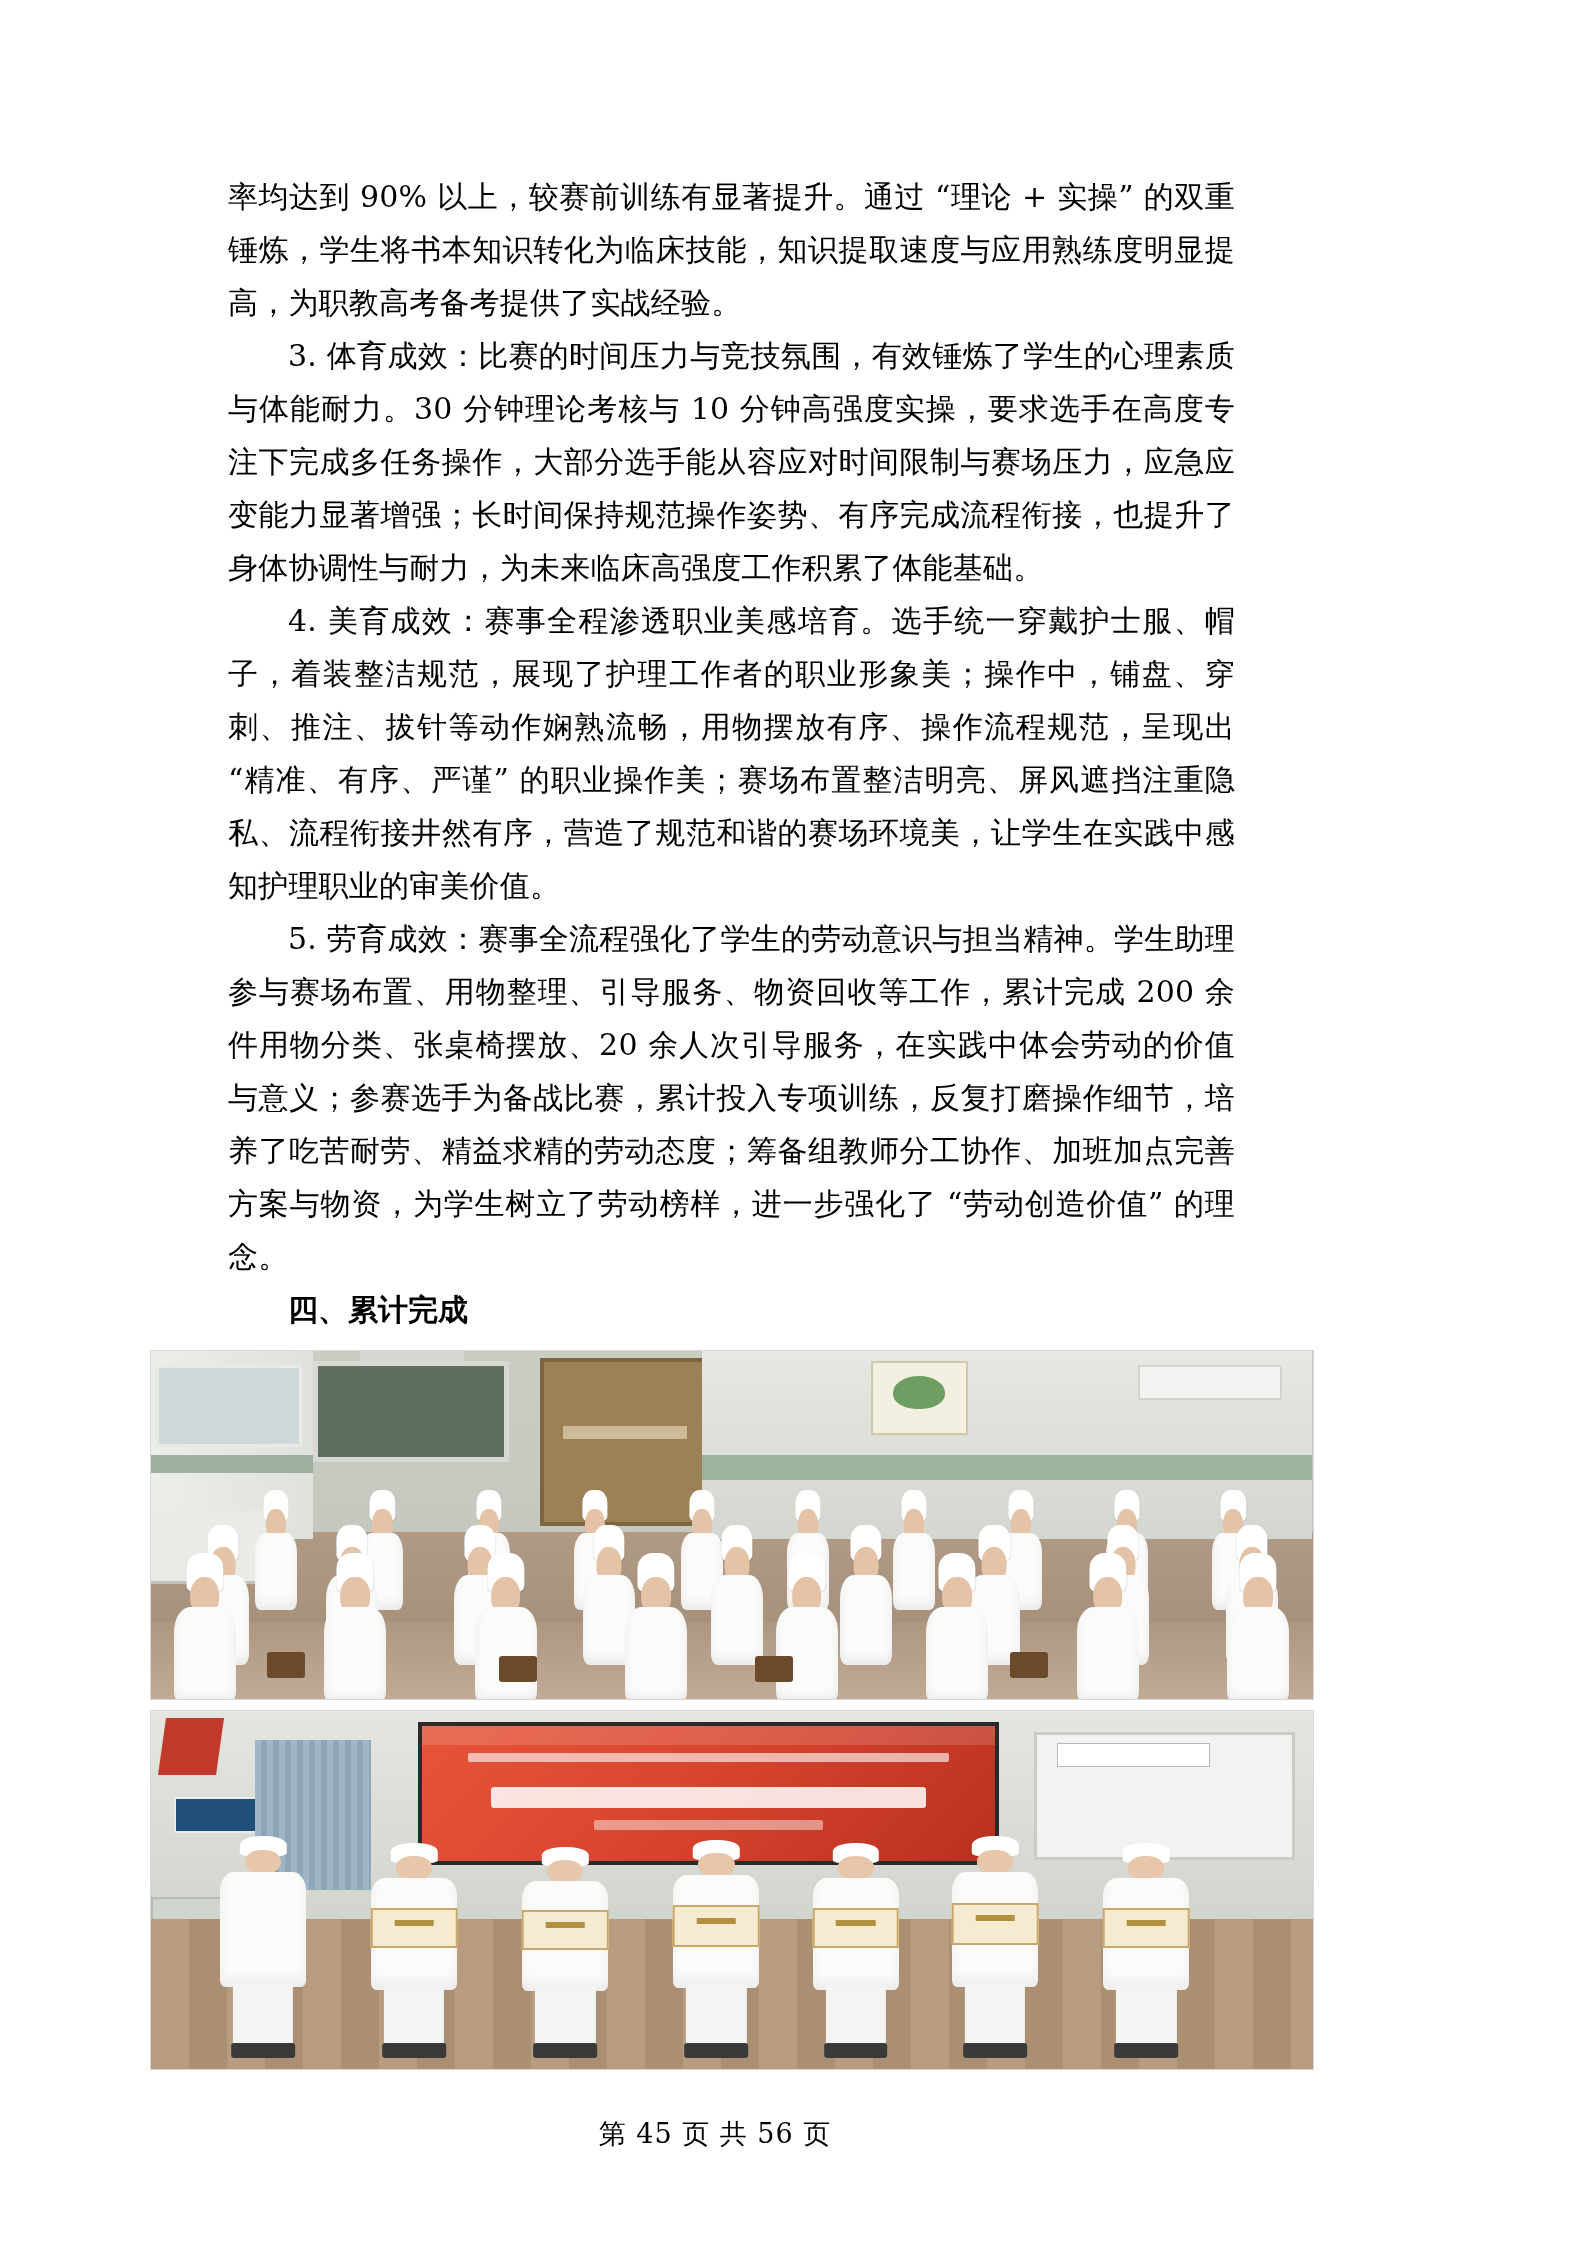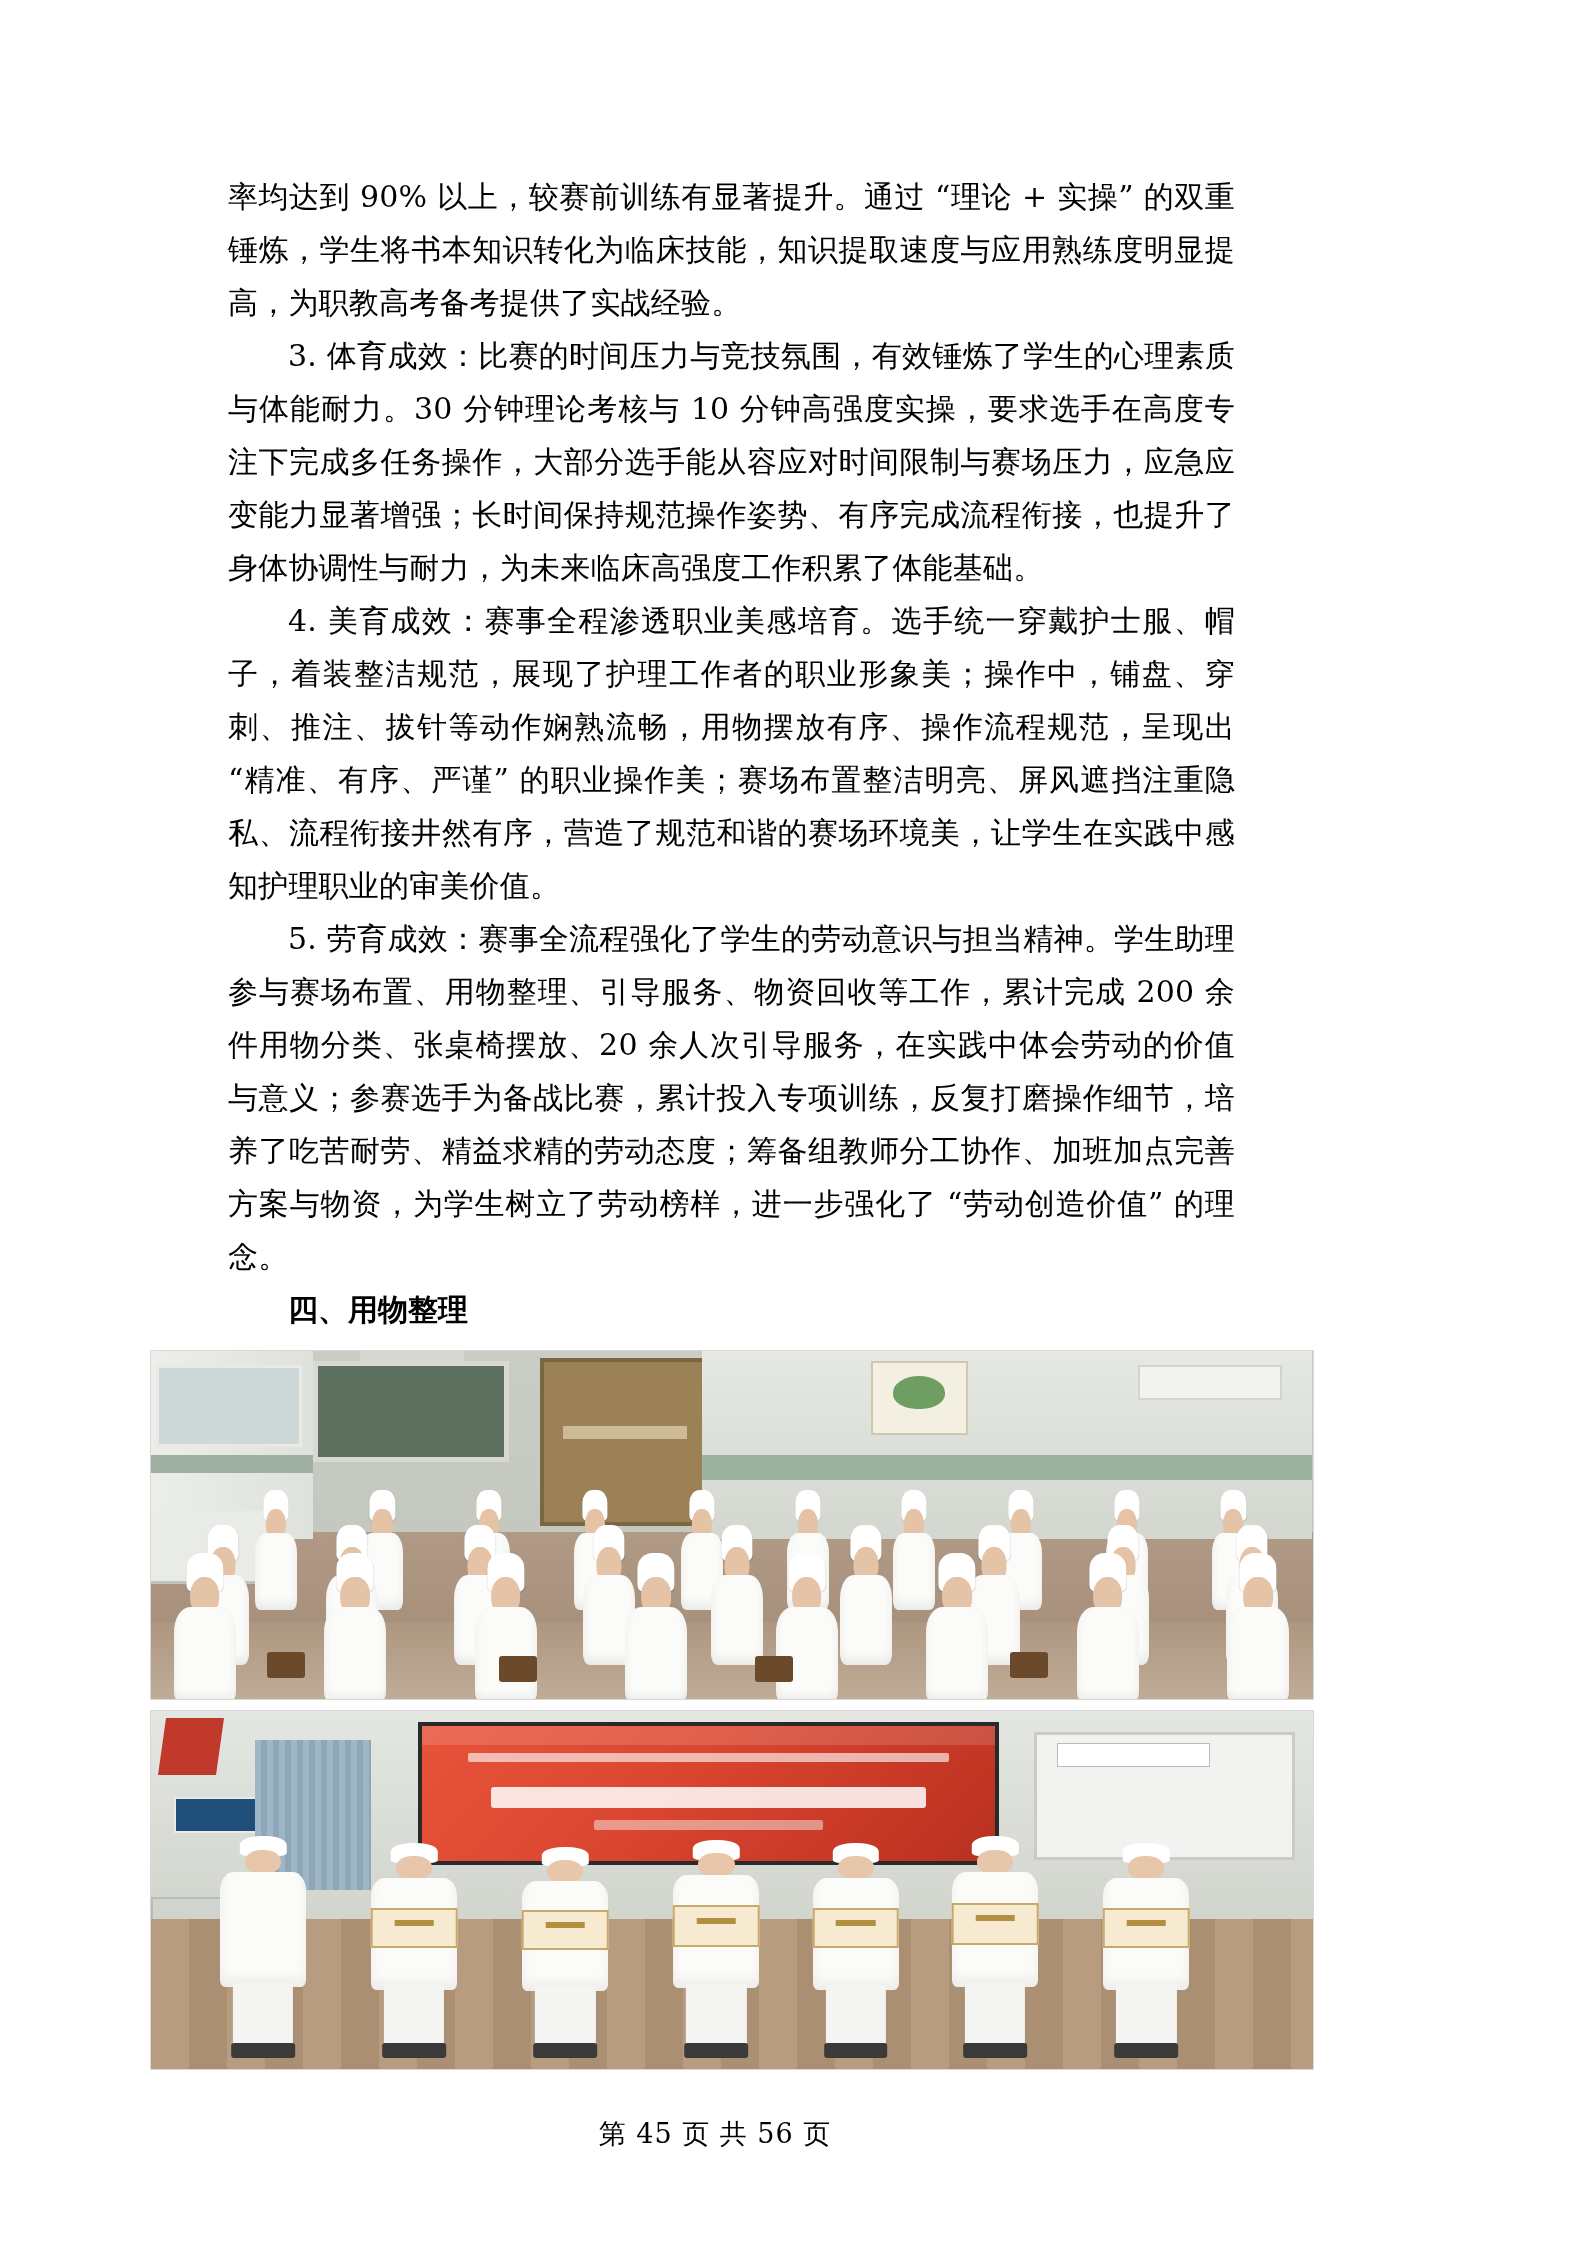--- a/index.html
+++ b/index.html
@@ -252,21 +252,21 @@
 
 <div class="page">
 
   <div class="body-text">
     <p>率均达到 90% 以上，较赛前训练有显著提升。通过 “理论 + 实操” 的双重锤炼，学生将书本知识转化为临床技能，知识提取速度与应用熟练度明显提高，为职教高考备考提供了实战经验。</p>
     <p class="indent">3. 体育成效：比赛的时间压力与竞技氛围，有效锤炼了学生的心理素质与体能耐力。30 分钟理论考核与 10 分钟高强度实操，要求选手在高度专注下完成多任务操作，大部分选手能从容应对时间限制与赛场压力，应急应变能力显著增强；长时间保持规范操作姿势、有序完成流程衔接，也提升了身体协调性与耐力，为未来临床高强度工作积累了体能基础。</p>
     <p class="indent">4. 美育成效：赛事全程渗透职业美感培育。选手统一穿戴护士服、帽子，着装整洁规范，展现了护理工作者的职业形象美；操作中，铺盘、穿刺、推注、拔针等动作娴熟流畅，用物摆放有序、操作流程规范，呈现出 “精准、有序、严谨” 的职业操作美；赛场布置整洁明亮、屏风遮挡注重隐私、流程衔接井然有序，营造了规范和谐的赛场环境美，让学生在实践中感知护理职业的审美价值。</p>
     <p class="indent">5. 劳育成效：赛事全流程强化了学生的劳动意识与担当精神。学生助理参与赛场布置、用物整理、引导服务、物资回收等工作，累计完成 200 余件用物分类、张桌椅摆放、20 余人次引导服务，在实践中体会劳动的价值与意义；参赛选手为备战比赛，累计投入专项训练，反复打磨操作细节，培养了吃苦耐劳、精益求精的劳动态度；筹备组教师分工协作、加班加点完善方案与物资，为学生树立了劳动榜样，进一步强化了 “劳动创造价值” 的理念。</p>
   </div>
 
-  <p class="section-head">四、用物整理</p>
+  <p class="section-head">四、累计完成</p>
 
   <div class="figures">
 
     <div class="figure fig1">
       <div class="f1">
         <div class="wall-left"></div>
         <div class="wall-band"></div>
         <div class="window"></div>
         <div class="fan"></div>
         <div class="board"></div>

